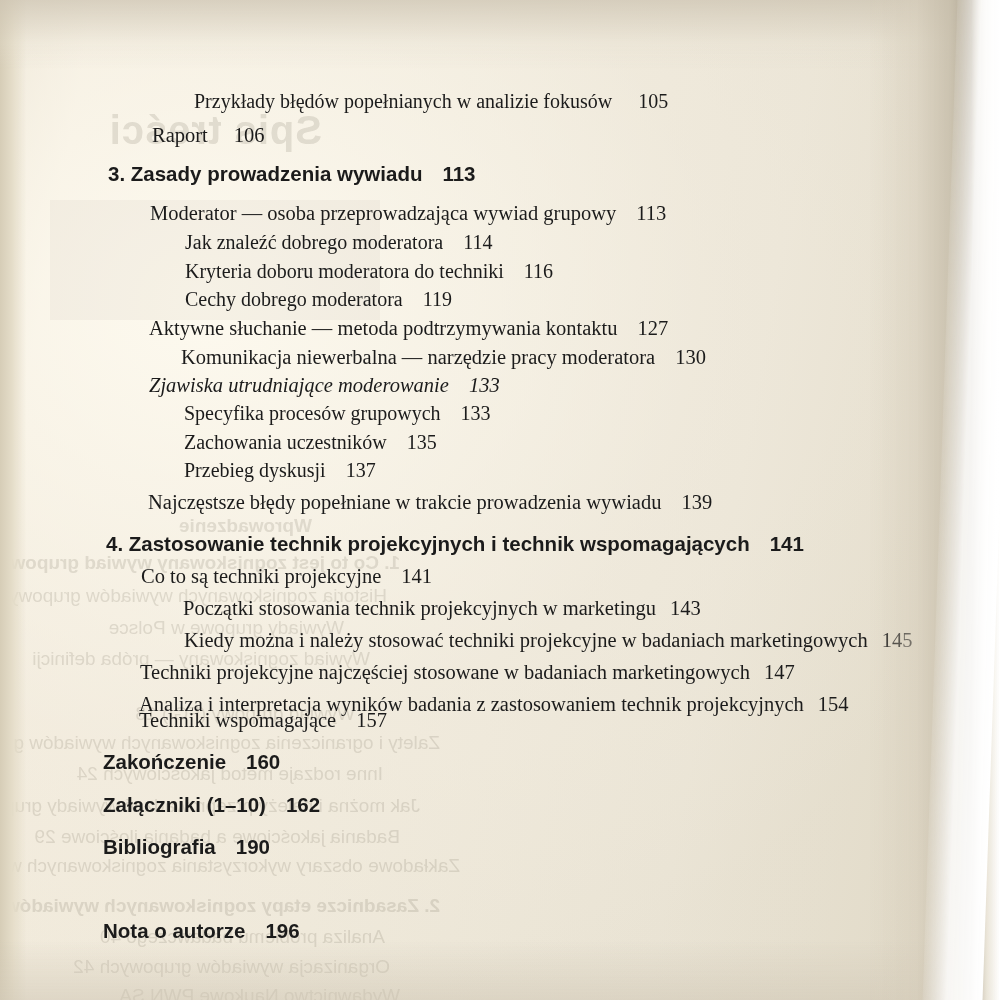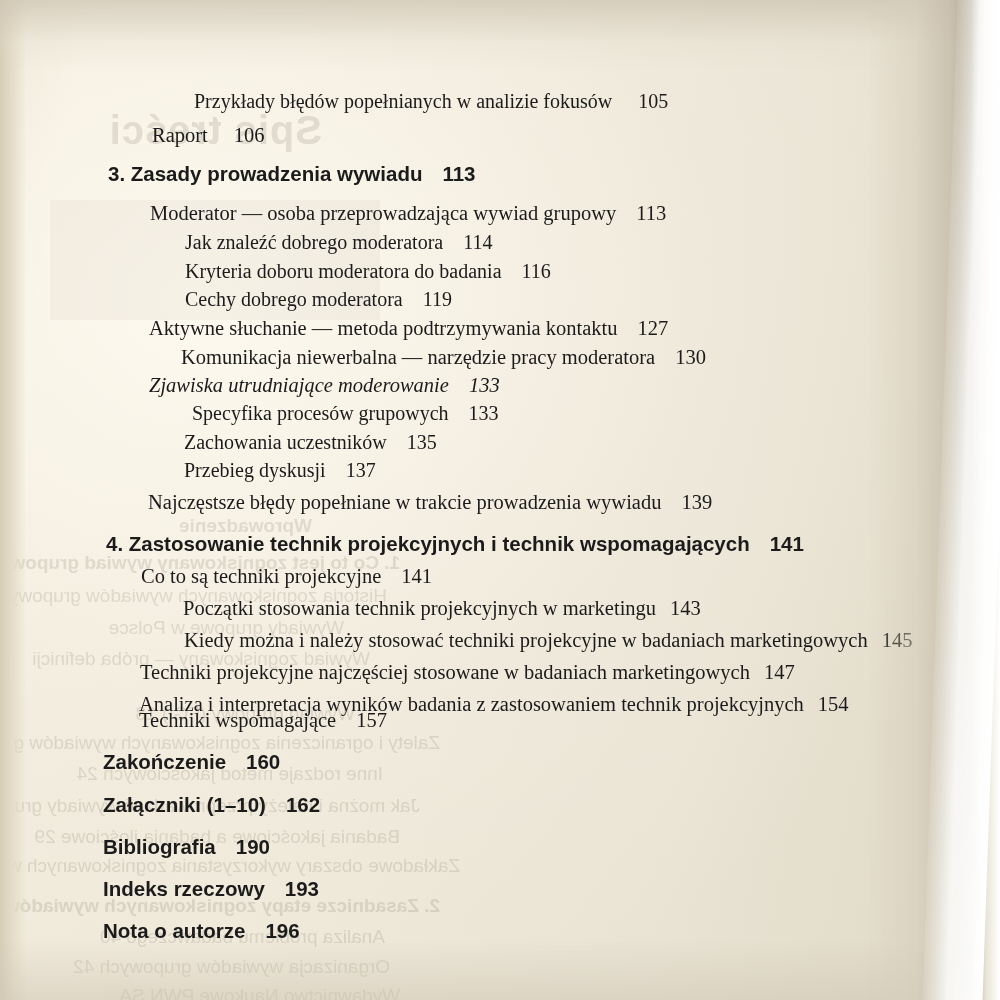--- a/index.html
+++ b/index.html
@@ -172,40 +172,40 @@
 
     <div class="entry lvl-1" style="left:150px; top:202px;">
       <span>Moderator — osoba przeprowadzająca wywiad grupowy</span><span class="sp sp-md"></span><span class="num">113</span>
     </div>
 
     <div class="entry lvl-2" style="left:185px; top:231px;">
       <span>Jak znaleźć dobrego moderatora</span><span class="sp sp-md"></span><span class="num">114</span>
     </div>
 
     <div class="entry lvl-2" style="left:185px; top:260px;">
-      <span>Kryteria doboru moderatora do badania</span><span class="sp sp-md"></span><span class="num">116</span>
+      <span>Kryteria doboru moderatora do techniki</span><span class="sp sp-md"></span><span class="num">116</span>
     </div>
 
     <div class="entry lvl-2" style="left:185px; top:288px;">
       <span>Cechy dobrego moderatora</span><span class="sp sp-md"></span><span class="num">119</span>
     </div>
 
     <div class="entry lvl-1" style="left:149px; top:317px;">
       <span>Aktywne słuchanie — metoda podtrzymywania kontaktu</span><span class="sp sp-md"></span><span class="num">127</span>
     </div>
 
     <div class="entry lvl-1" style="left:149px; top:346px;margin-left:32px;">
       <span>Komunikacja niewerbalna — narzędzie pracy moderatora</span><span class="sp sp-md"></span><span class="num">130</span>
     </div>
 
     <div class="entry lvl-1" style="left:149px; top:374px;font-style:italic;">
       <span>Zjawiska utrudniające moderowanie</span><span class="sp sp-md"></span><span class="num">133</span>
     </div>
 
-    <div class="entry lvl-2" style="left:184px; top:402px;margin-left:8px;">
+    <div class="entry lvl-2" style="left:184px; top:402px;">
       <span>Specyfika procesów grupowych</span><span class="sp sp-md"></span><span class="num">133</span>
     </div>
 
     <div class="entry lvl-2" style="left:184px; top:431px;">
       <span>Zachowania uczestników</span><span class="sp sp-md"></span><span class="num">135</span>
     </div>
 
     <div class="entry lvl-2" style="left:184px; top:459px;">
       <span>Przebieg dyskusji</span><span class="sp sp-md"></span><span class="num">137</span>
     </div>
@@ -247,23 +247,20 @@
     </div>
 
     <div class="entry lvl-back" style="left:103px; top:793px;">
       <span>Załączniki (1–10)</span><span class="sp sp-md"></span><span class="num">162</span>
     </div>
 
     <div class="entry lvl-back" style="left:103px; top:835px;">
       <span>Bibliografia</span><span class="sp sp-md"></span><span class="num">190</span>
     </div>
 
-    <div class="entry lvl-back" style="left:103px; top:877px;">
-      <span>Indeks rzeczowy</span><span class="sp sp-md"></span><span class="num">193</span>
-    </div>
 
     <div class="entry lvl-back" style="left:103px; top:919px;">
       <span>Nota o autorze</span><span class="sp sp-md"></span><span class="num">196</span>
     </div>
 
   </div>
 
   <div class="gutter-left"></div>
   <div class="top-shadow"></div>
   <div class="bottom-shadow"></div>

